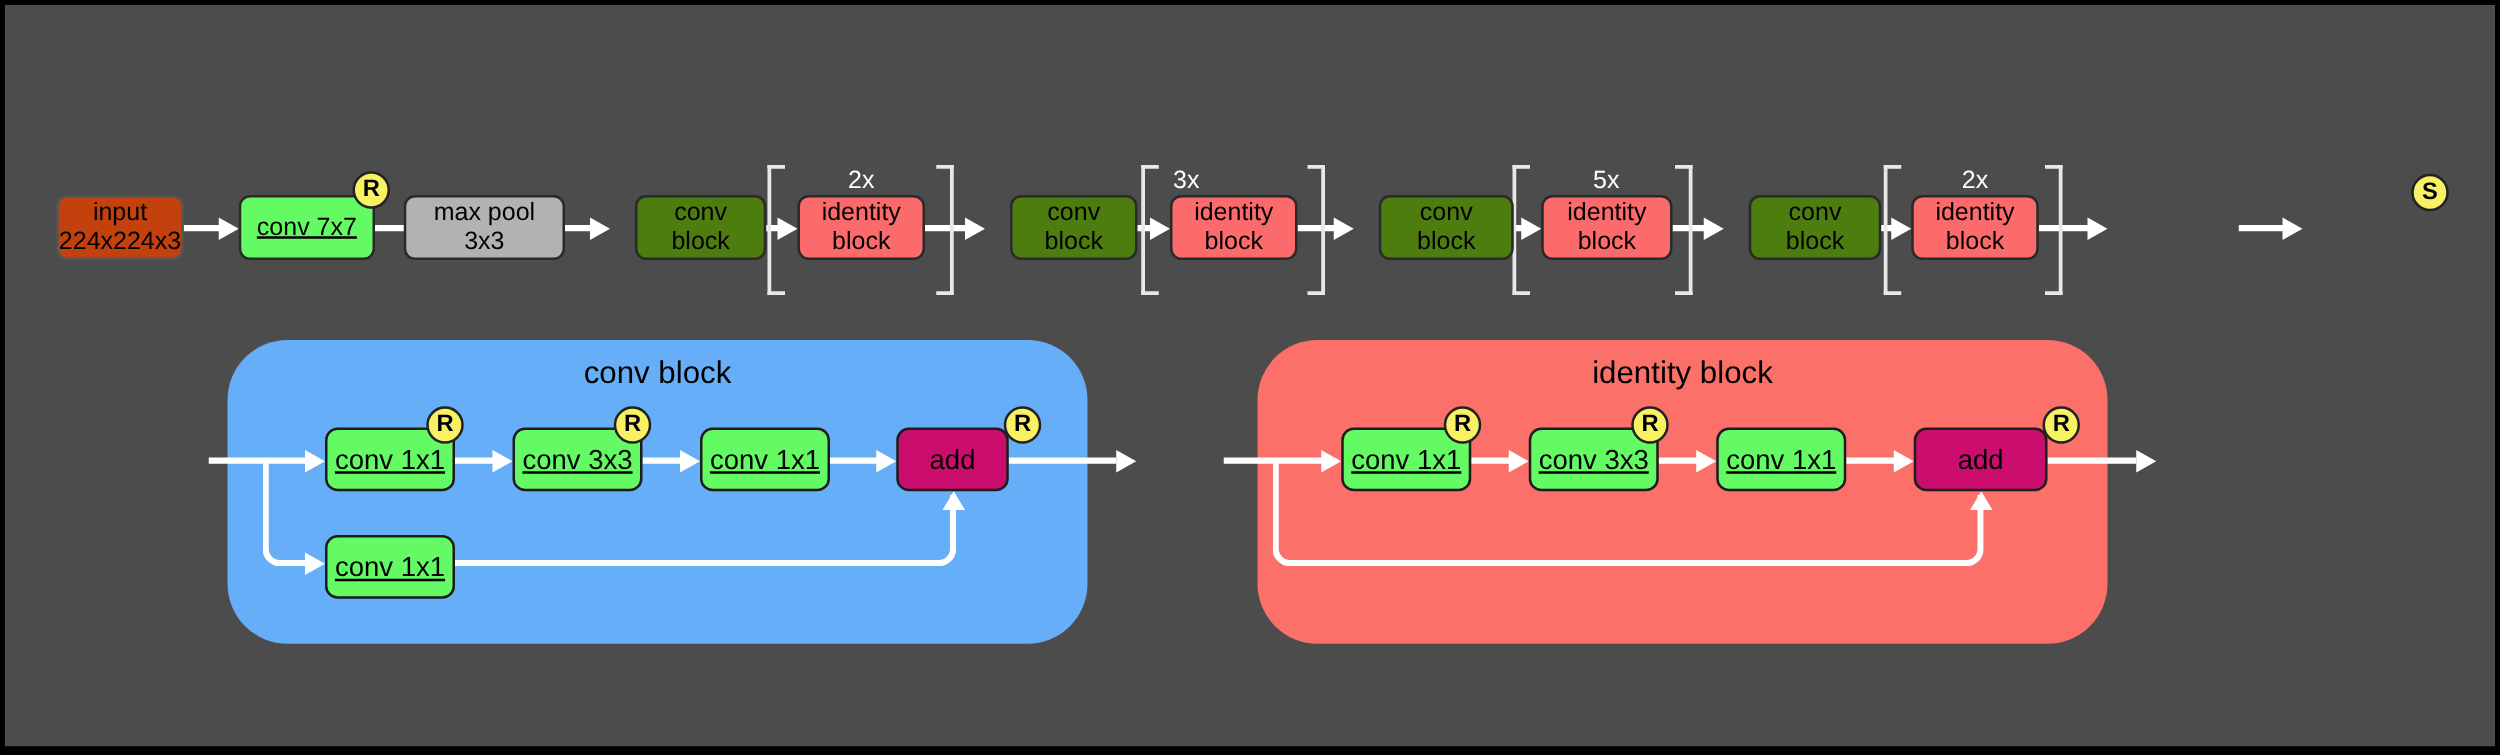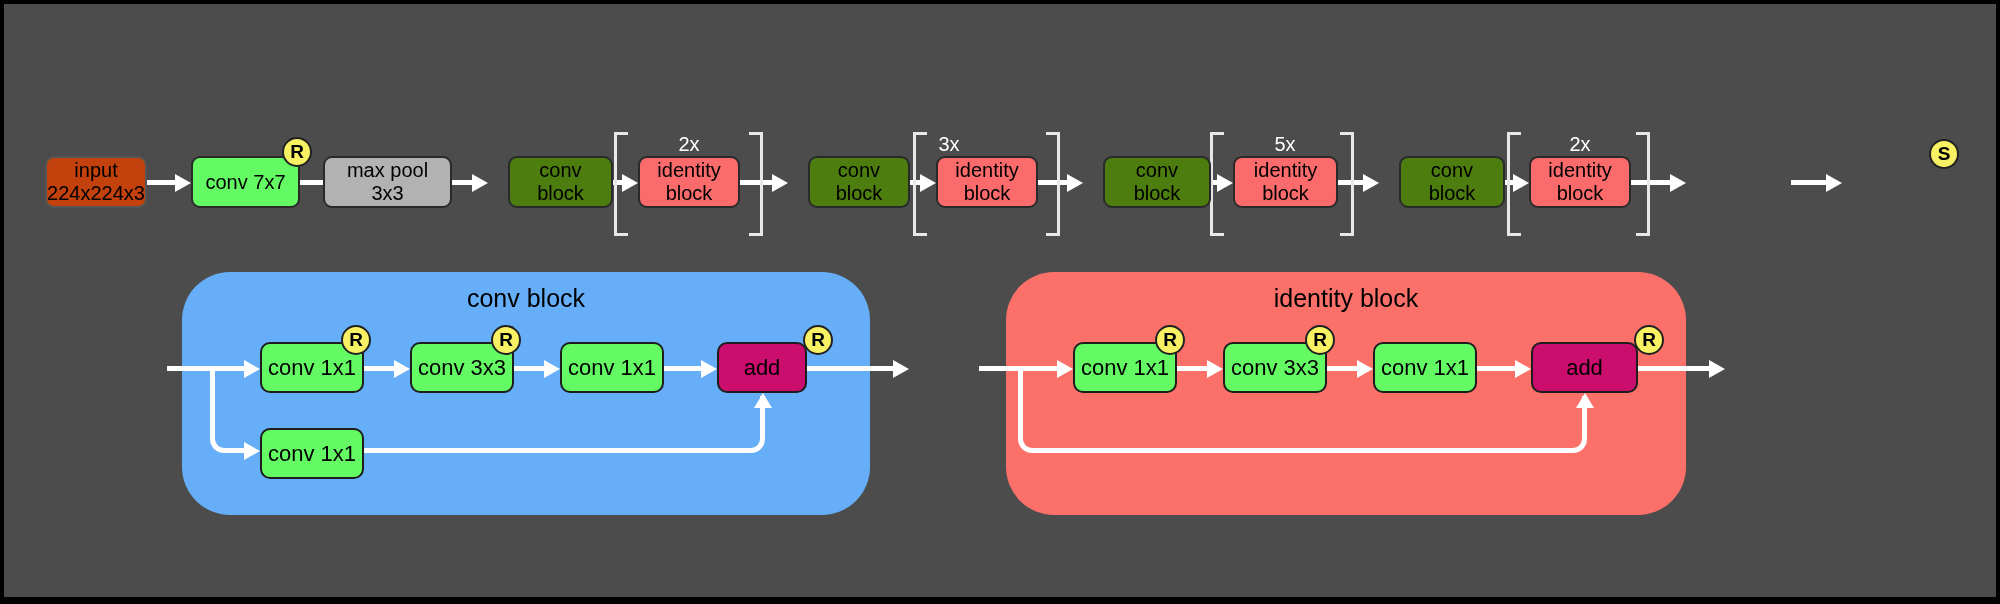--- a/index.html
+++ b/index.html
@@ -19,21 +19,21 @@
     color:#fff;font-size:95px;line-height:100px;font-style:italic;font-weight:500;letter-spacing:-2px;
   }
 
   
   .node{
     position:absolute;top:156px;height:52px;border:2px solid #2a2a2a;border-radius:9px;
     display:flex;align-items:center;justify-content:center;text-align:center;
     font-size:20px;line-height:23px;color:#000;white-space:pre-line;box-sizing:border-box;z-index:5;
   }
   .fill-input{background:#c2410c;border-color:#555;}
-  .fill-green{background:#63fa63;}
+  .fill-green{background:#63fa63;text-decoration:underline;}
   .fill-gray{background:#b2b2b2;}
   .fill-blue{background:#4d7c0f;margin-left:20px;}
   .fill-red{background:#fb6b6b;}
   .fill-peach{background:#fbca92;}
   .fill-magenta{background:#cb0d6e;border-color:#7e0845;}
 
   
   .badge{
     position:absolute;width:30px;height:30px;border-radius:50%;background:#f8f163;
     border:2px solid #222;box-sizing:border-box;display:flex;align-items:center;justify-content:center;

